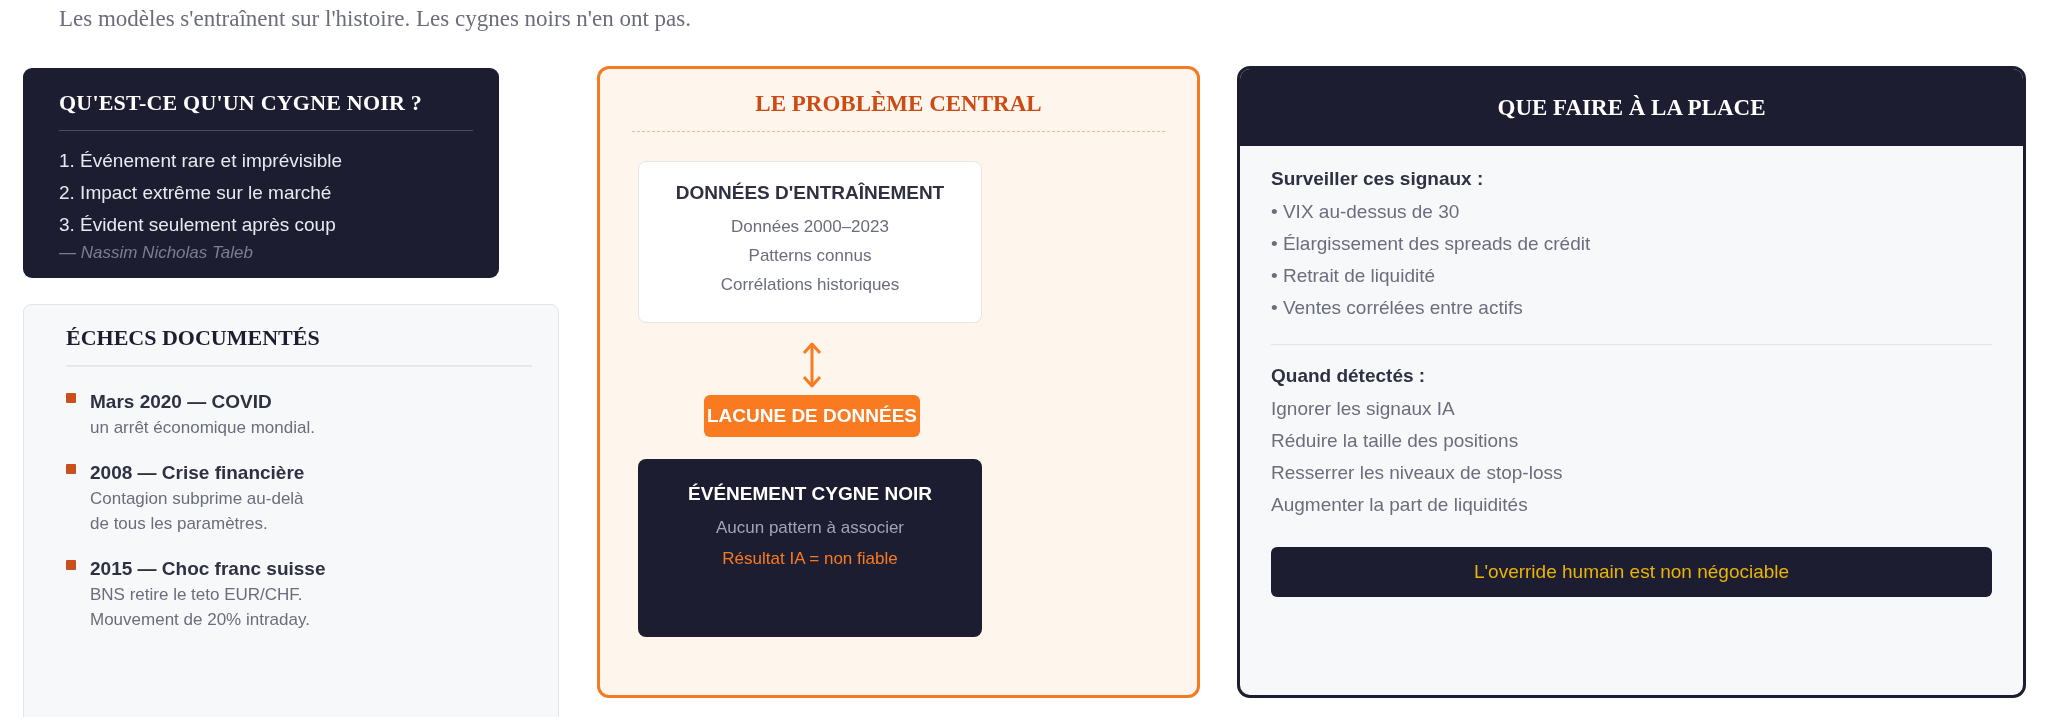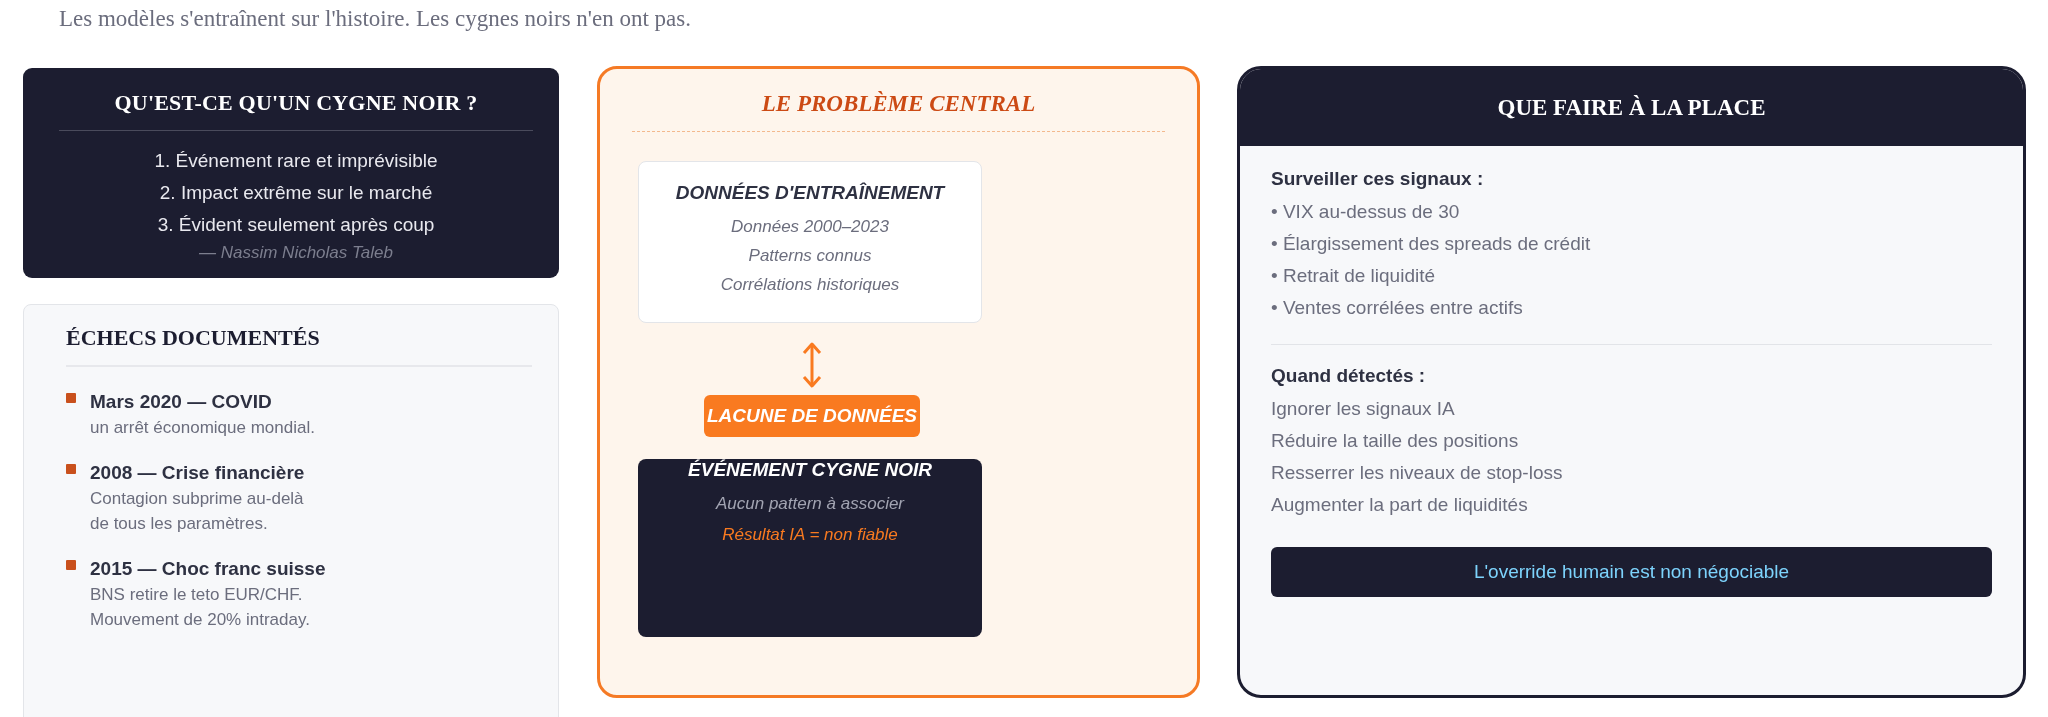--- a/index.html
+++ b/index.html
@@ -6,22 +6,22 @@
   html, body { width: 2048px; height: 717px; background: #ffffff; overflow: hidden; }
   body { position: relative; font-family: "Liberation Sans", sans-serif; }
 
   .subtitle {
     position: absolute; left: 59px; top: 6px;
     font-family: "Liberation Serif", serif; font-size: 23px; color: #6b6d7d;
   }
 
   
   .card-def {
-    position: absolute; left: 23px; top: 68px; width: 536px; height: 210px;
-    background: #1c1d30; border-radius: 9px; padding: 22px 26px 0 36px; color: #fff; text-align: center;
+    position: absolute; left: 23px; top: 68px; width: 476px; height: 210px;
+    background: #1c1d30; border-radius: 9px; padding: 22px 26px 0 36px; color: #fff;
   }
   .card-def h2 {
     font-family: "Liberation Serif", serif; font-weight: bold; font-size: 22px; letter-spacing: 0.2px;
     padding-bottom: 14px; border-bottom: 1px solid #4a4b5c; margin-bottom: 14px; color: #ffffff;
   }
   .card-def .item { font-size: 19px; line-height: 32px; color: #e9e9ef; }
   .card-def .attr { font-size: 17px; font-style: italic; color: #7c7e8e; margin-top: 2px; }
 
   
   .card-fail {
@@ -35,63 +35,63 @@
   .fail-item { position: relative; padding-left: 24px; margin-bottom: 20px; }
   .fail-item .bullet {
     position: absolute; left: 0; top: 4px; width: 10px; height: 10px; background: #c9501c; border-radius: 1px;
   }
   .fail-item .title { font-size: 19px; font-weight: bold; color: #2e3142; line-height: 26px; }
   .fail-item .desc { font-size: 17px; color: #6b6d7d; line-height: 25px; width: 260px; }
 
   
   .card-core {
     position: absolute; left: 597px; top: 66px; width: 603px; height: 632px;
-    background: #fef5ec; border: 3px solid #f57a25; border-radius: 20px; font-style: italic;
+    background: #fef5ec; border: 3px solid #f57a25; border-radius: 12px;
   }
   .card-core h2 {
     position: absolute; left: 32px; right: 32px; top: 22px; text-align: center;
     font-family: "Liberation Serif", serif; font-weight: bold; font-size: 23px; color: #cc4a14;
     padding-bottom: 14px; border-bottom: 1px dashed #f3b98e;
   }
   .train-box {
     position: absolute; left: 38px; top: 92px; width: 344px; height: 162px;
     background: #ffffff; border: 1px solid #e3e5e9; border-radius: 8px; text-align: center; padding-top: 20px;
   }
   .train-box .t { font-size: 19px; font-weight: bold; color: #2e3142; margin-bottom: 8px; text-align: center; }
   .train-box .l { font-size: 17px; color: #6b6d7d; line-height: 29px; }
   .arrow { position: absolute; left: 200px; top: 272px; width: 24px; height: 48px; }
   .gap-label {
     position: absolute; left: 104px; top: 326px; width: 216px; height: 42px;
     background: #f97a20; border-radius: 6px; color: #fff; font-weight: bold; font-size: 19px;
     display: flex; align-items: center; justify-content: center; white-space: nowrap; overflow: hidden;
   }
   .swan-box {
     position: absolute; left: 38px; top: 390px; width: 344px; height: 178px;
-    background: #1c1d30; border-radius: 8px; text-align: center; 
+    background: #1c1d30; border-radius: 8px; text-align: center; padding-top: 24px;
   }
   .swan-box .t { font-size: 19px; font-weight: bold; color: #ffffff; margin-bottom: 8px; }
   .swan-box .l { font-size: 17px; color: #a2a4b2; line-height: 29px; }
   .swan-box .r { font-size: 17px; color: #f97a20; line-height: 29px; margin-top: 2px; }
 
   
   .card-do {
     position: absolute; left: 1237px; top: 66px; width: 789px; height: 632px;
-    background: #f7f8fa; border: 3px solid #1c1d30; border-radius: 24px; overflow: hidden;
+    background: #f7f8fa; border: 3px solid #1c1d30; border-radius: 13px; overflow: hidden;
   }
   .card-do .head {
     height: 77px; background: #1c1d30; color: #fff; display: flex; align-items: center; justify-content: center;
     font-family: "Liberation Serif", serif; font-weight: bold; font-size: 23px;
   }
   .card-do .body { padding: 22px 31px 0 31px; }
   .card-do .sec-title { font-size: 19px; font-weight: bold; color: #2e3142; margin-bottom: 6px; }
   .card-do .line { font-size: 19px; color: #6b6d7d; line-height: 32px; }
   .card-do .divider { height: 1px; background: #e2e4e8; margin: 20px 0 20px 0; }
   .override-btn {
     display: flex; align-items: center; justify-content: center; margin-top: 26px;
-    height: 50px; background: #1c1d30; color: #7dd3fc; border-radius: 6px; font-size: 19px;
+    height: 50px; background: #1c1d30; color: #eab308; border-radius: 6px; font-size: 19px;
   }
 </style>
 </head>
 <body>
 
 <div class="subtitle">Les modèles s'entraînent sur l'histoire. Les cygnes noirs n'en ont pas.</div>
 
 <section class="card-def">
   <h2>QU'EST-CE QU'UN CYGNE NOIR ?</h2>
   <div class="item">1. Événement rare et imprévisible</div>

